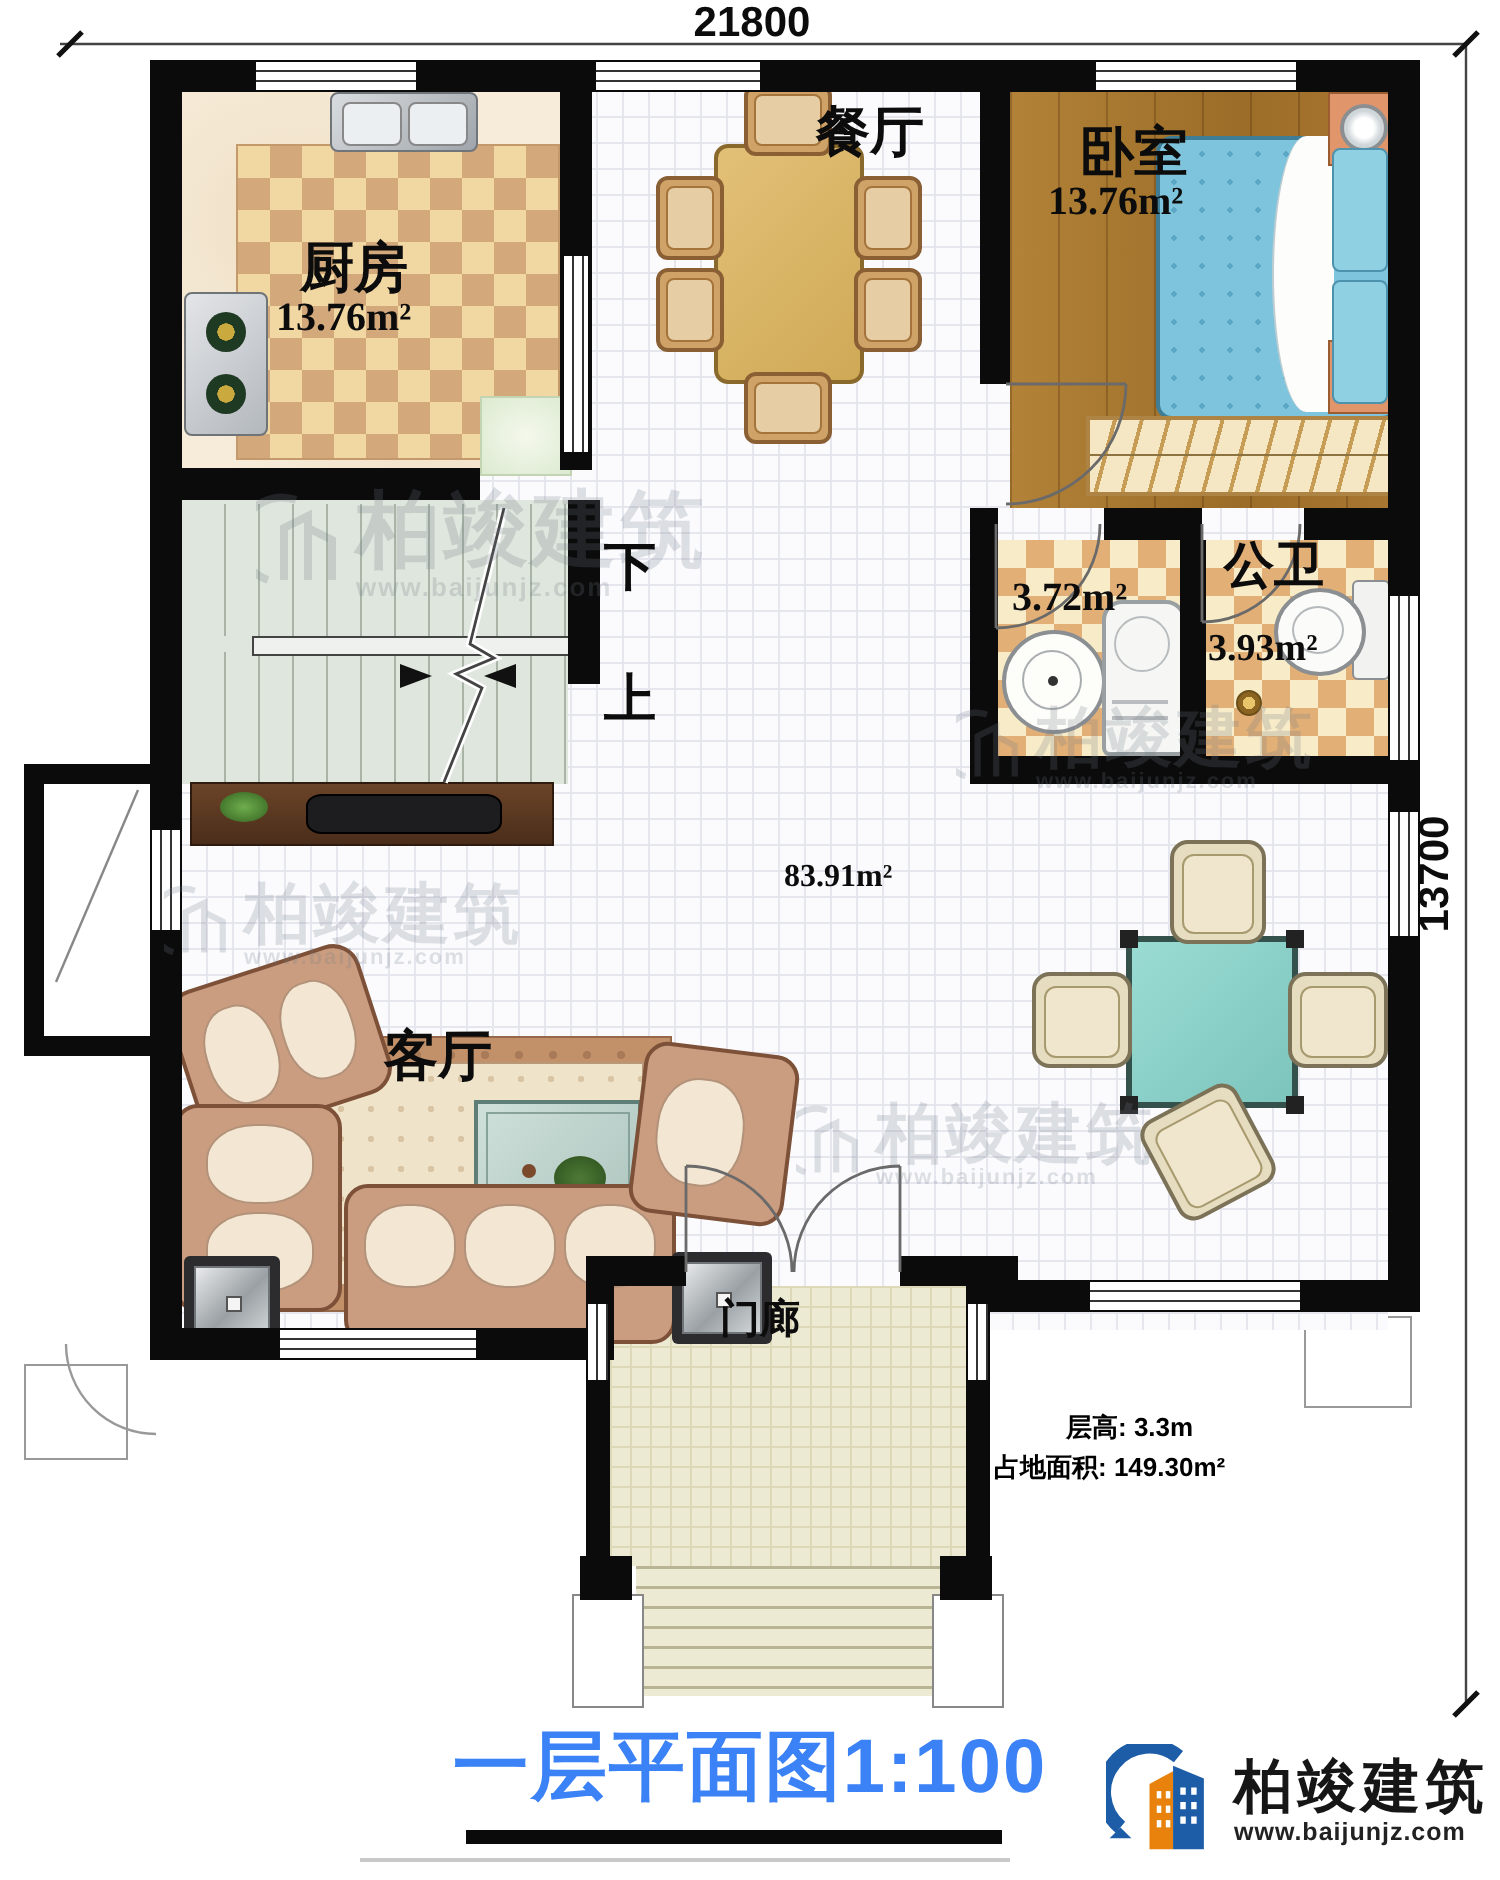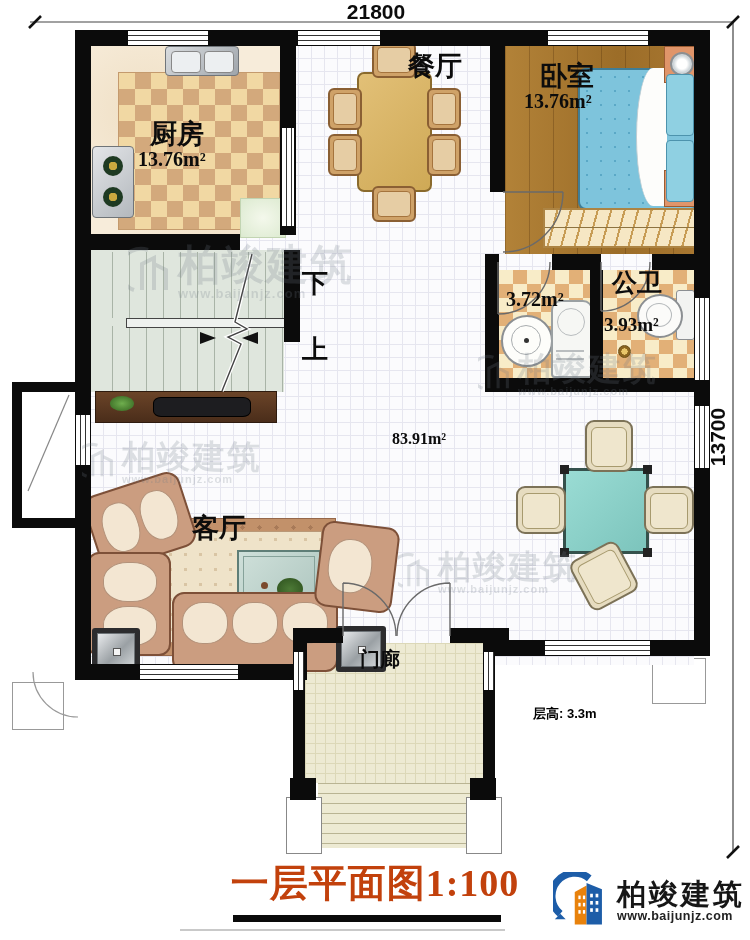--- a/index.html
+++ b/index.html
@@ -301,24 +301,25 @@
         <path d="M6 46 A20 20 0 0 1 20 6 M14 46 L14 20 L26 14 L26 46 M26 20 L38 26 L38 46" stroke="#6f7a85" stroke-width="4" fill="none"></path>
       </svg>
     <div>
         <div class="t1" style="font-size:33px;">柏竣建筑</div>
          <div class="t2" style="font-size:11px;">www.baijunjz.com</div>
       </div>
   </div>
 
   <div class="stats">
     <div class="line1">层高: 3.3m</div>
+    <div>占地面积: 149.30m²</div>
   </div>
 
   <div id="title-block">
-    <div style="text-align:center;font-size:38px;font-weight:600;color:#c2410c;letter-spacing:1px;font-family:Liberation Serif, serif;">
+    <div style="text-align:center;font-size:38px;font-weight:600;color:#3b82f6;letter-spacing:1px;">
       <span>一层平面图</span><span>1:100</span>
     </div>
     <div style="margin:6px 0 0 233px;width:268px;height:7px;background:#0a0a0a;"></div>
     <div style="margin:7px 0 0 180px;width:325px;height:2px;background:#c9c9c9;"></div>
   </div>
 
   <div class="logo">
     <svg width="58" height="58" viewBox="0 0 64 64">
       <path d="M8 46 A24 24 0 0 1 40 7" stroke="#1d5da8" stroke-width="8" fill="none"></path>
       <path d="M8 46 L2 52 L14 52 Z" fill="#1d5da8"></path>

